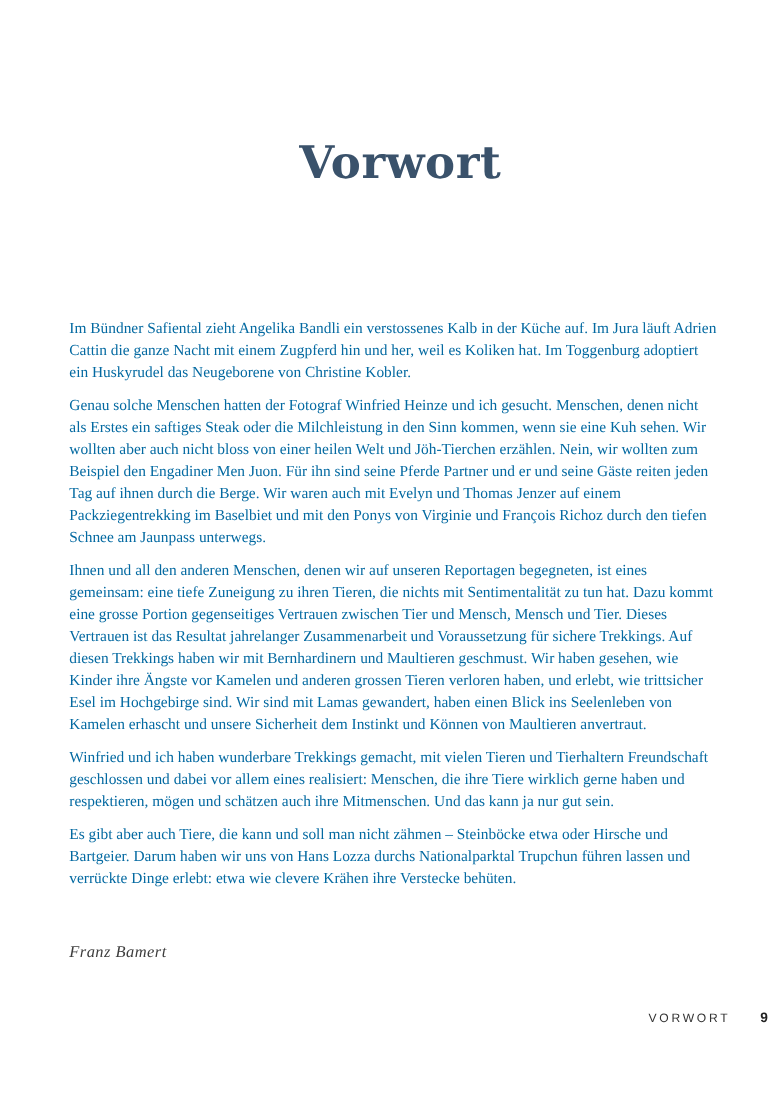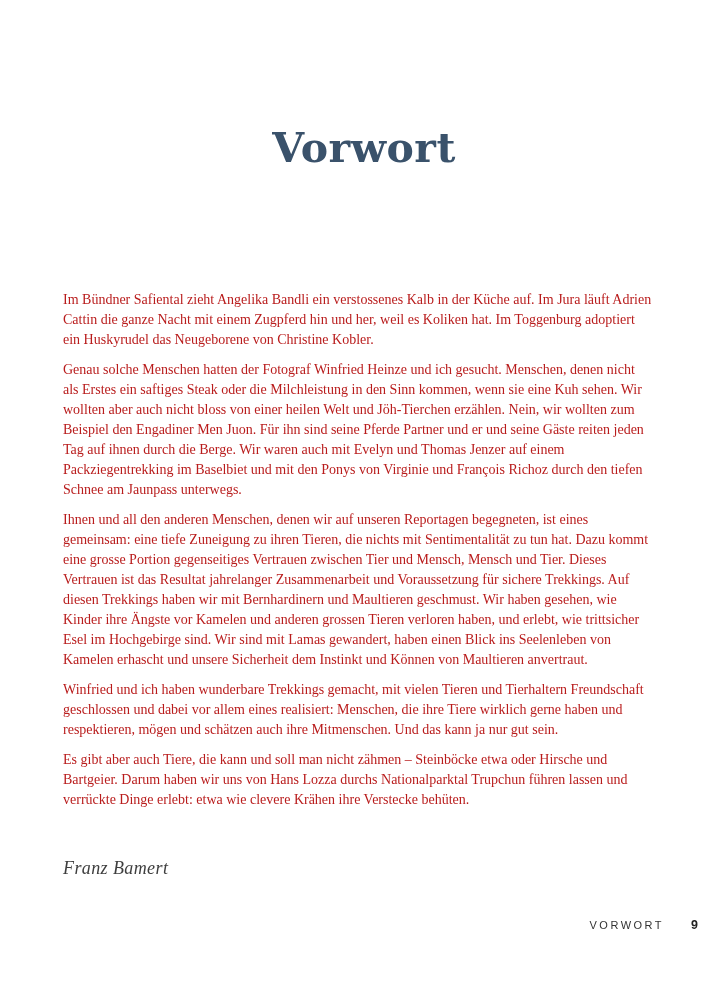--- a/index.html
+++ b/index.html
@@ -32,33 +32,33 @@
     color: #3a526b;
     letter-spacing: 0.5px;
   }
   .body-text {
     position: absolute;
     top: 290px;
     left: 63px;
     width: 590px;
     font-size: 14px;
     line-height: 20px;
-    color: #b91c1c;
+    color: #0369a1;
     text-align: left;
   }
   .body-text p {
     margin: 0 0 10px 0;
   }
   .signature {
     position: absolute;
     top: 858px;
     left: 63px;
     margin: 0;
     font-style: italic;
-    font-size: 18px;
+    font-size: 15px;
     letter-spacing: 0.4px;
     color: #3e3e3e;
     text-align: center;
   }
   .footer {
     position: absolute;
     top: 918px;
     right: 30px;
     display: flex;
     align-items: baseline;

